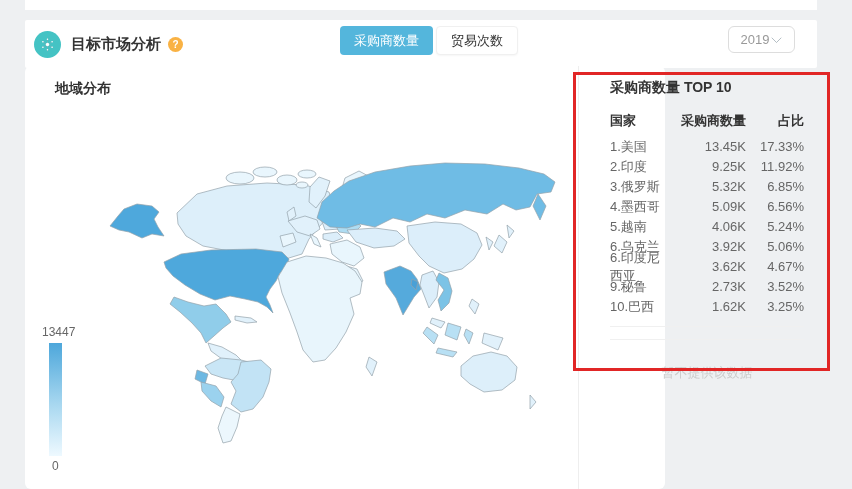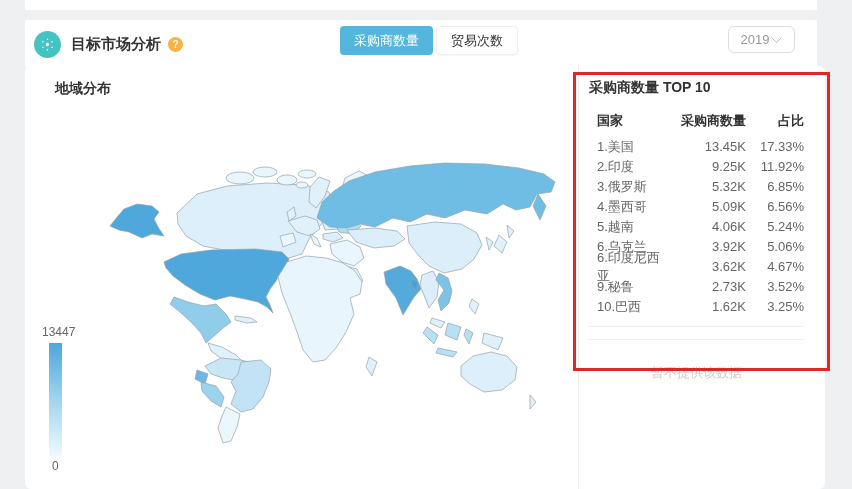--- a/index.html
+++ b/index.html
@@ -37,42 +37,42 @@
     box-shadow:0 1px 2px rgba(0,0,0,.04); }
   .year-select {
     position:absolute; right:22px; top:6px; width:67px; height:27px;
     border:1px solid #ddd; border-radius:6px; background:#fff;
     display:flex; align-items:center; justify-content:center; gap:2px;
     color:#999; font-size:13px; cursor:pointer;
   }
 
   
   .main-card {
-    position:absolute; left:25px; top:66px; width:800px; height:423px;
+    position:absolute; left:25px; top:66px; width:640px; height:423px;
     background:#fff; border-radius:6px;
   }
   .map-title { position:absolute; left:30px; top:14px; font-size:14px; font-weight:bold; color:#333; }
   .map-svg { position:absolute; left:0; top:0; width:553px; height:421px; }
   .legend-max { position:absolute; left:17px; top:259px; font-size:12px; color:#666; }
   .legend-bar {
     position:absolute; left:24px; top:277px; width:13px; height:113px;
     background:linear-gradient(180deg,#4da7db 0%, #a9d8f0 55%, #eef9ff 100%);
   }
   .legend-min { position:absolute; left:27px; top:393px; font-size:12px; color:#666; }
 
   
   .right-panel {
     position:absolute; left:553px; top:0; width:239px; height:423px;
-    border-left:1px solid #eee; padding:13px 13px 0 10px;
+    border-left:1px solid #eee; padding:13px 13px 0 31px;
   }
   .top10-title { font-size:14px; font-weight:bold; color:#333; }
   .t-header { display:flex; margin-top:15px; font-size:13px; font-weight:bold; color:#333; }
   .t-row { display:flex; font-size:13px; color:#666; height:19px; align-items:center; margin-top:1px; }
   .t-rows { margin-top:7px; }
-  .col-country { flex:1; text-align:left;margin-left:8px; }
+  .col-country { flex:1; text-align:left; }
   .col-value { width:76px; text-align:right; }
   .col-share { width:58px; text-align:right; }
   .divider { border-top:1px solid #f0f0f0; margin:10px 0 0 0; }
   .rise-head { display:flex; align-items:center; gap:3px; margin-top:13px; }
   .rise-title { font-size:14px; font-weight:bold; color:#333; }
   .empty-msg { text-align:center; color:#ccc; font-size:13px; margin-top:24px; }
 
   
   .annotation-box {
     position:absolute; left:573px; top:72px; width:257px; height:299px;

